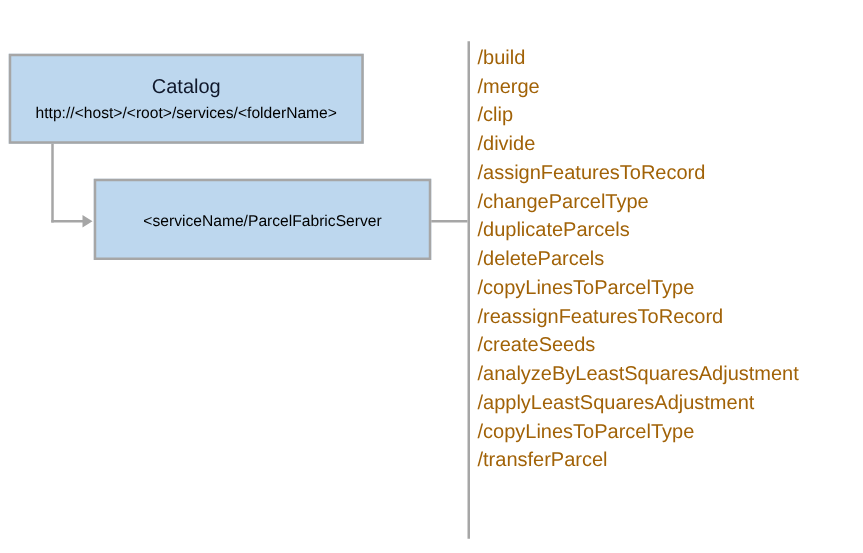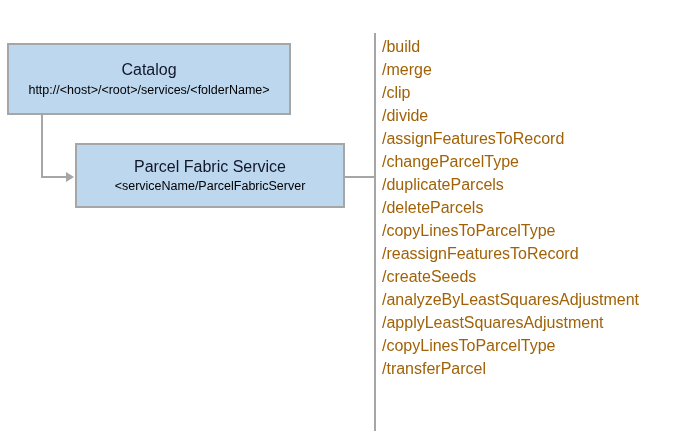--- a/index.html
+++ b/index.html
@@ -110,21 +110,20 @@
   <div class="node-box" id="catalog-box">
     <div class="node-title">Catalog</div>
     <div class="node-subtitle">http://&lt;host&gt;/&lt;root&gt;/services/&lt;folderName&gt;</div>
   </div>
 
   <div class="connector" id="catalog-drop-line"></div>
   <div class="connector" id="catalog-elbow-line"></div>
   <div id="arrowhead"></div>
 
   <div class="node-box" id="service-box">
-    <div class="node-title">Parcel Fabric Service</div>
     <div class="node-subtitle">&lt;serviceName/ParcelFabricServer</div>
   </div>
 
   <div class="connector" id="service-list-line"></div>
   <div class="connector" id="list-separator-line"></div>
 
   <div id="endpoint-list">
       <div class="endpoint-item">/build</div>
       <div class="endpoint-item">/merge</div>
       <div class="endpoint-item">/clip</div>

